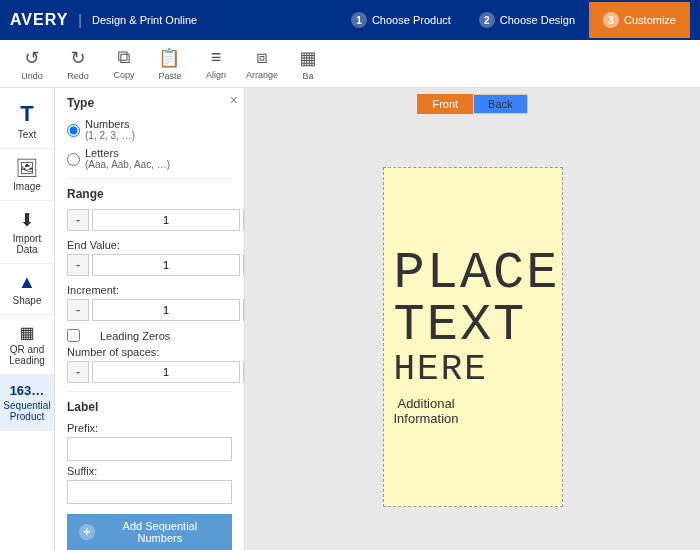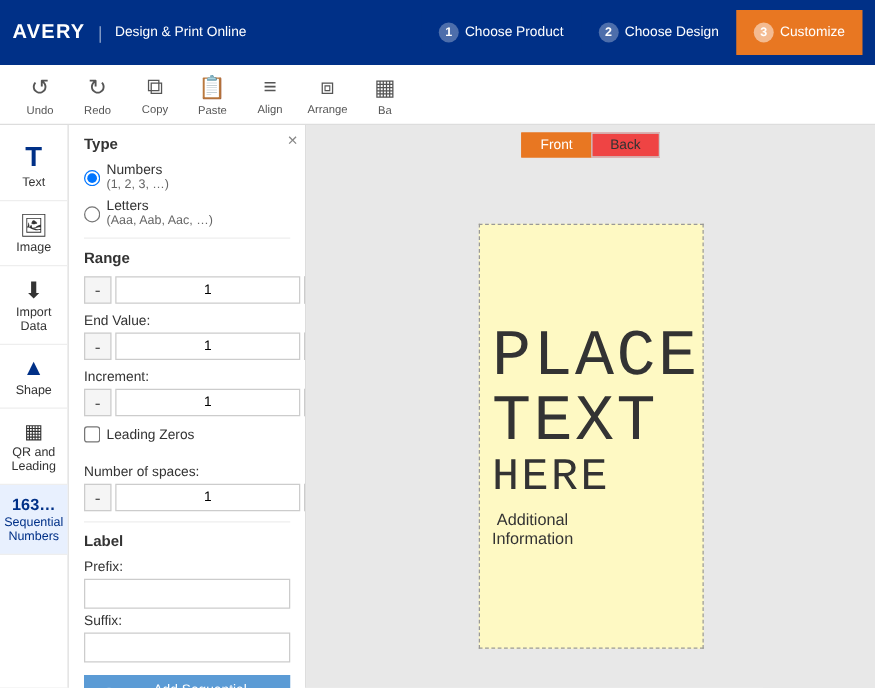--- a/index.html
+++ b/index.html
@@ -1,21 +1,21 @@
 <!DOCTYPE html>
 <html><head>
   <meta charset="utf-8">
   <style>
     * { box-sizing: border-box; margin: 0; padding: 0; }
     body { font-family: Arial, sans-serif; font-size: 12px; background: #f0f0f0; width: 700px; height: 550px; overflow: hidden; }
 
     
     .header {
       background: #003087;
-      height: 52px;
+      height: 40px;
       display: flex;
       align-items: center;
       padding: 0 10px;
       gap: 10px;
     }
     .header-logo {
       color: white;
       font-weight: bold;
       font-size: 16px;
       letter-spacing: 1px;
@@ -212,22 +212,22 @@
       height: 22px;
       border: 1px solid #ccc;
       text-align: center;
       font-size: 11px;
       padding: 0 2px;
     }
 
     .checkbox-row {
       display: flex;
       align-items: center;
-      gap: 5px;
-      margin-bottom: 18px;
+      gap: 20px;
+      margin-bottom: 4px;
       font-size: 11px;
       color: #333;
     }
 
     .text-input {
       width: 100%;
       height: 24px;
       border: 1px solid #ccc;
       font-size: 11px;
       padding: 0 4px;
@@ -274,21 +274,21 @@
       display: flex;
       justify-content: center;
       padding: 6px;
       gap: 0;
     }
     .canvas-tab {
       padding: 3px 14px;
       font-size: 11px;
       border: 1px solid #ccc;
       cursor: pointer;
-      background: #ef4444;
+      background: #3b82f6;
       color: #333;
     }
     .canvas-tab.active {
       background: #e87722;
       color: white;
       border-color: #e87722;
     }
 
     .canvas-content {
       flex: 1;
@@ -421,21 +421,21 @@
     <div class="sidebar-item">
       <span style="font-size:18px;color:#003087;">▲</span>
       <span>Shape</span>
     </div>
     <div class="sidebar-item">
       <span style="font-size:16px;">▦</span>
       <span style="text-align:center;line-height:1.1;">QR and Leading</span>
     </div>
     <div class="sidebar-item active">
       <span style="font-size:13px;font-weight:bold;color:#003087;">163…</span>
-      <span style="text-align:center;line-height:1.1;">Sequential Numbers</span>
+      <span style="text-align:center;line-height:1.1;">Sequential Product</span>
     </div>
   </div>
 
   <div class="panel">
     <button class="panel-close">×</button>
 
     
     <div class="section-title">Type</div>
     <div class="radio-option">
       <input type="radio" name="type" checked="" style="">

